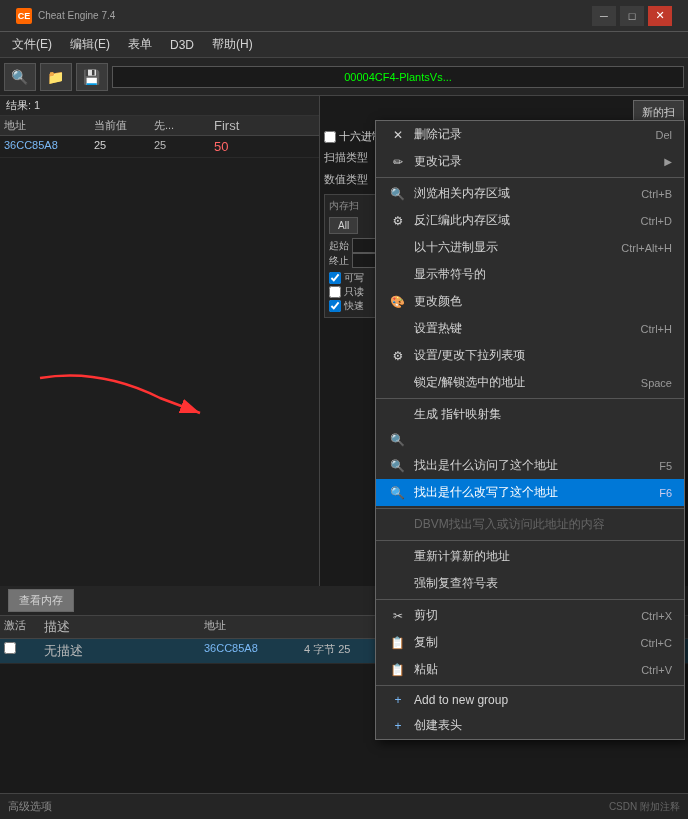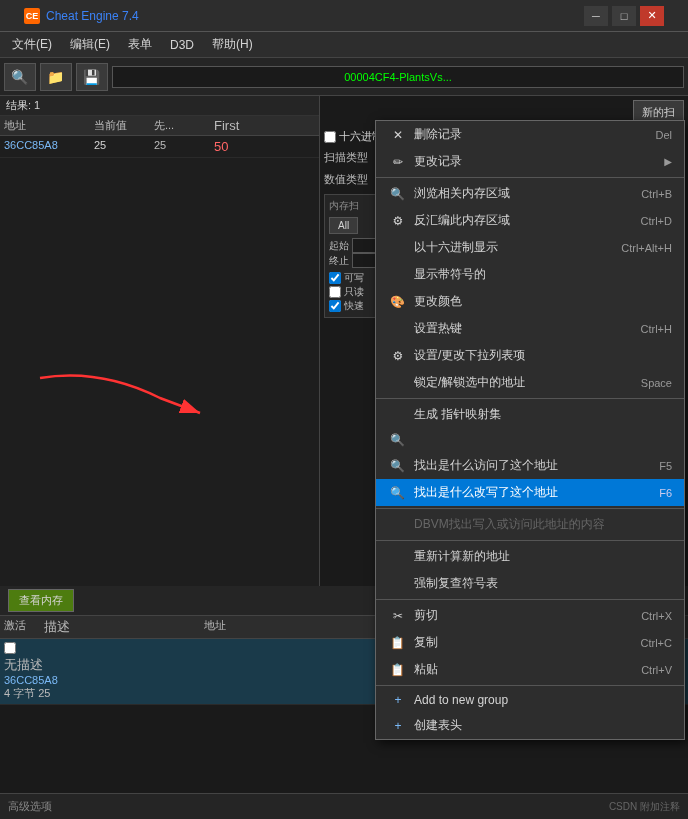--- a/index.html
+++ b/index.html
@@ -13,36 +13,36 @@
       overflow: hidden;
       position: relative;
     }
 
     
     .title-bar {
       background: #2d2d2d;
       height: 32px;
       display: flex;
       align-items: center;
-      padding: 0 24px;
+      padding: 0 16px;
       border-bottom: 1px solid #555;
     }
     .title-bar-icon {
       width: 16px;
       height: 16px;
       margin-right: 6px;
       background: #ff6600;
       border-radius: 2px;
       display: flex; align-items: center; justify-content: center;
       font-size: 10px; color: white; font-weight: bold;
     }
     .title-bar-text {
       flex: 1;
-      font-size: 12px;
-      color: #3b82f6;
+      font-size: 10px;
+      color: #a3a3a3;
     }
     .title-bar-controls {
       display: flex;
       gap: 4px;
     }
     .title-btn {
       width: 24px;
       height: 20px;
       background: #3c3c3c;
       border: none;
@@ -230,21 +230,21 @@
       background: #252525;
       display: flex;
       align-items: center;
       padding: 0 8px;
       gap: 8px;
       border-bottom: 1px solid #444;
     }
 
     .view-mem-btn {
       padding: 3px 10px;
-      background: #4d7c0f;
+      background: #737373;
       border: 1px solid #666;
       color: #d4d4d4;
       font-size: 11px;
       cursor: pointer;
     }
 
     .red-circle-btn {
       width: 24px;
       height: 24px;
       background: #8b0000;
@@ -266,21 +266,20 @@
     .ct-col-act { width: 40px; padding: 0 4px; font-size: 11px; color: #bbb; }
     .ct-col-desc { width: 160px; padding: 0 4px; font-size: 13px; color: #bbb; }
     .ct-col-addr { width: 100px; padding: 0 4px; font-size: 11px; color: #bbb; }
     .ct-col-rest { flex: 1; padding: 0 4px; font-size: 11px; color: #bbb; }
 
     .cheat-row {
       display: flex;
       padding: 3px 0;
       background: #1a3a4a;
       border-bottom: 1px solid #2a2a2a;
-      flex-direction: column;
     }
     .cheat-row .ct-col-desc { color: #bbb; }
     .cheat-row .ct-col-addr { color: #7ab8f5; }
 
     
     .status-bar {
       height: 26px;
       background: #252525;
       border-top: 1px solid #444;
       display: flex;

